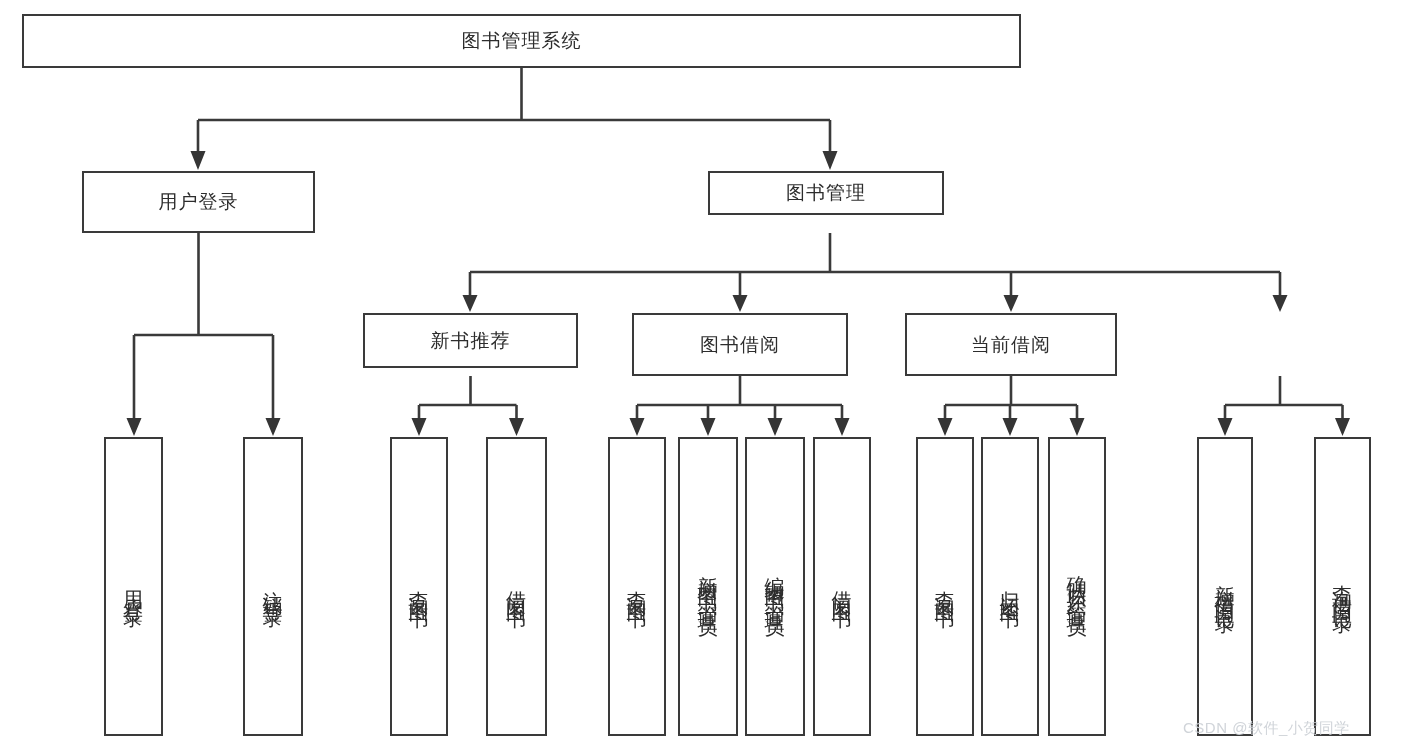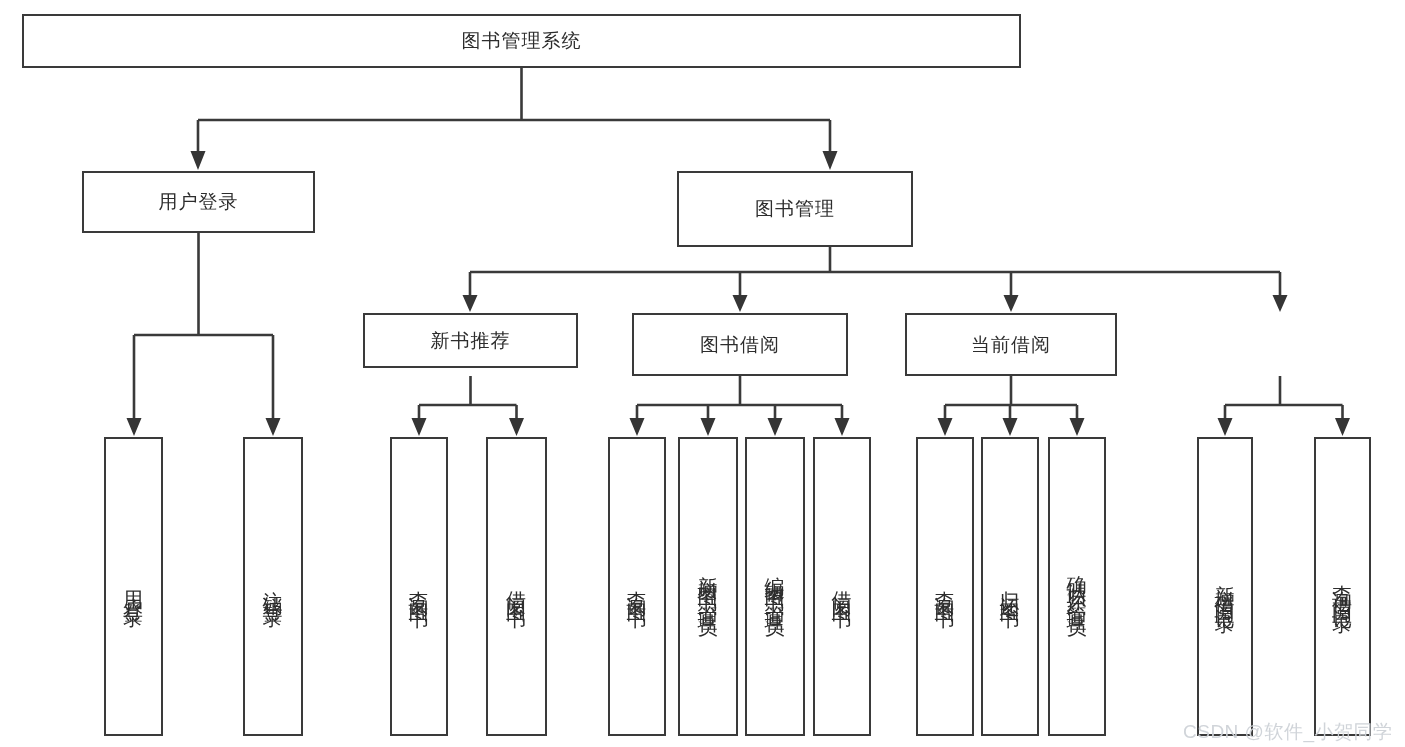--- a/index.html
+++ b/index.html
@@ -34,21 +34,21 @@
   .vt{
     writing-mode:vertical-rl;
     text-orientation:mixed;
     font-size:20px;color:#2d2d2d;
     letter-spacing:6px;
     line-height:1;
   }
   .watermark{
     position:absolute;
     left:1183px;top:719px;
-    font-size:19px;
+    font-size:15px;
     color:rgba(206,210,215,0.95);
     letter-spacing:0.5px;
     white-space:nowrap;
     z-index:10;
   }
 </style>
 </head>
 <body>
 
 <div class="stage">
@@ -71,21 +71,21 @@
       M629.5 418 H644.5 L637 436 Z  M700.5 418 H715.5 L708 436 Z
       M767.5 418 H782.5 L775 436 Z  M834.5 418 H849.5 L842 436 Z
       M937.5 418 H952.5 L945 436 Z  M1002.5 418 H1017.5 L1010 436 Z
       M1069.5 418 H1084.5 L1077 436 Z
       M1217.5 418 H1232.5 L1225 436 Z  M1335 418 H1350 L1342.5 436 Z"></path>
   </svg>
 
   <div class="hbox" style="left:22px;top:14px;width:999px;height:54px">图书管理系统</div>
 
   <div class="hbox" style="left:82px;top:171px;width:233px;height:62px">用户登录</div>
-  <div class="hbox" style="left:677px;top:171px;width:236px;height:76px">图书管理</div>
+  <div class="hbox" style="left:708px;top:171px;width:236px;height:44px">图书管理</div>
 
   <div class="hbox" style="left:363px;top:313px;width:215px;height:55px">新书推荐</div>
   <div class="hbox" style="left:905px;top:313px;width:212px;height:63px">当前借阅</div>
   <div class="hbox" style="left:632px;top:313px;width:216px;height:63px">图书借阅</div>
 
   <div class="vbox" style="left:104px;width:59px">
     <span class="vt">用户登录</span>
   </div>
   <div class="vbox" style="left:243px;width:60px">
     <span class="vt">注销登录</span>

